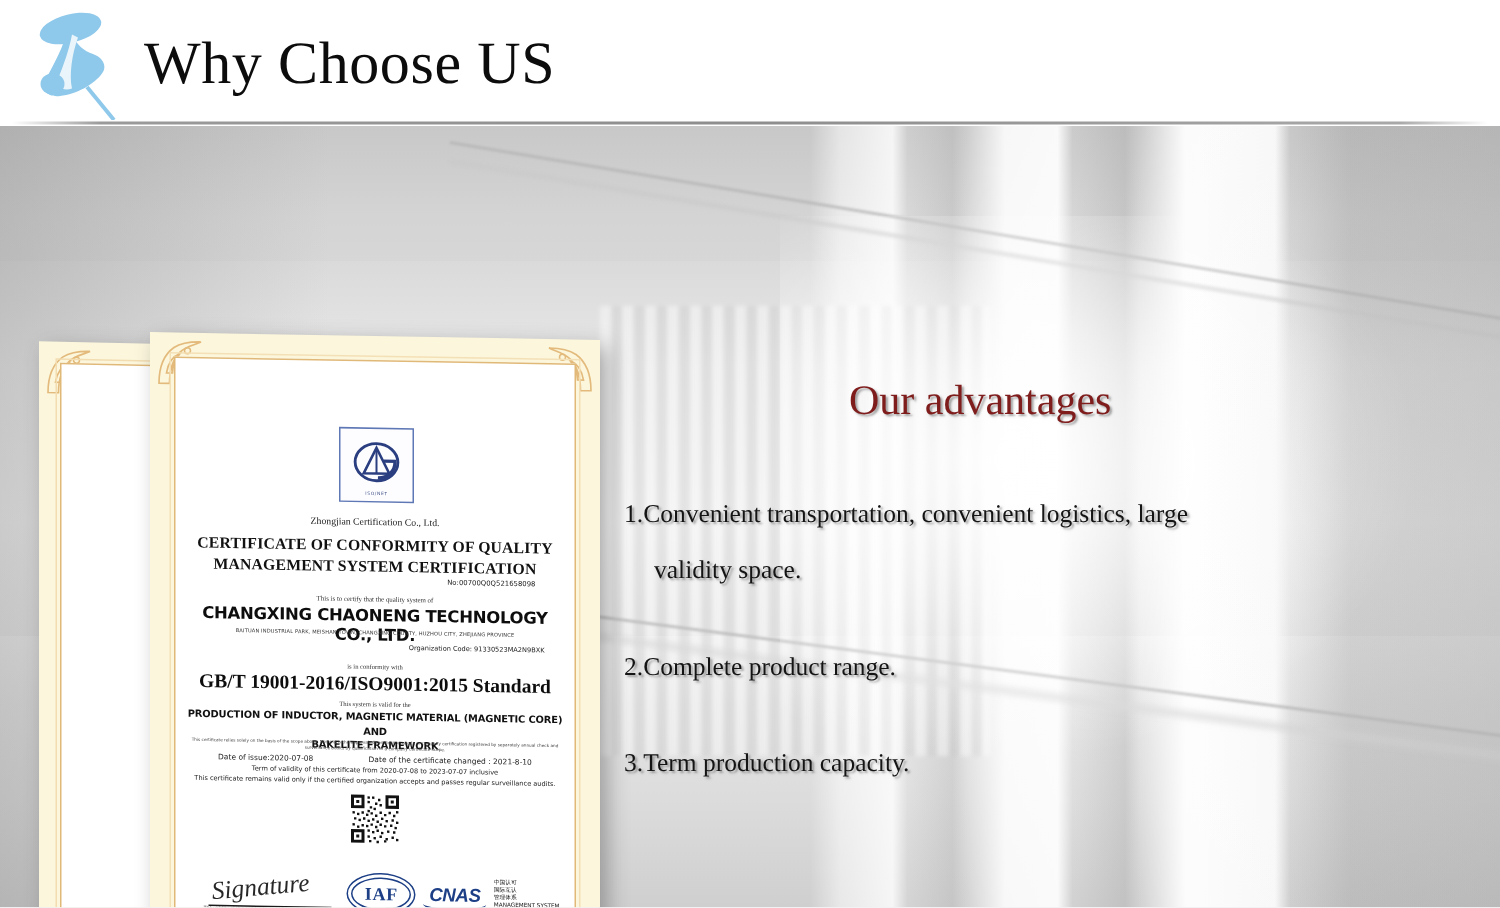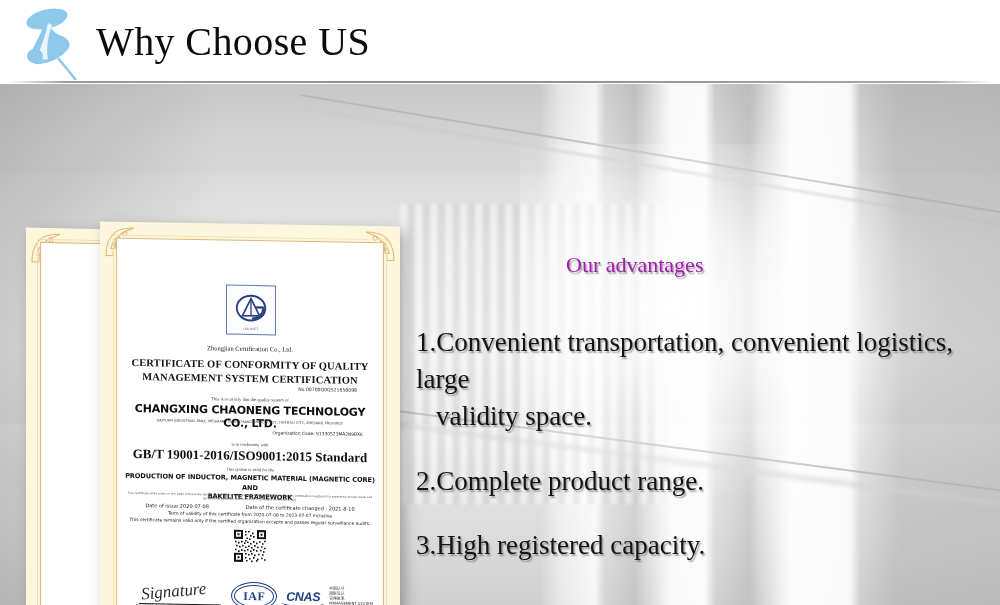--- a/index.html
+++ b/index.html
@@ -419,33 +419,33 @@
     text-align: center;
     font-family: "DejaVu Sans", sans-serif;
     font-size: 2.9px; color: #444; line-height: 4px;
   }
 
   
   .adv-heading {
     position: absolute;
     left: 566px; top: 168px;
     font-family: "Liberation Serif", serif;
-    font-size: 22px;
-    color: #a21caf;
+    font-size: 28px;
+    color: #7f1d1d;
     text-shadow: 1.5px 1.5px 1.5px rgba(90,90,90,.55);
     white-space: nowrap;
   }
   .adv-list {
     position: absolute;
     left: 416px; top: 240px;
     width: 572px;
   }
   .adv-item {
     font-family: "Liberation Serif", serif;
-    font-size: 27px;
+    font-size: 17px;
     color: #141414;
     text-shadow: 1.5px 1.5px 1.5px rgba(90,90,90,.55);
     line-height: 37px;
   }
   .adv-item.i1 { margin-bottom: 28px; }
   .adv-item.i2 { margin-bottom: 27px; margin-top: 28px; }
   .adv-item.i3 { margin-bottom: 27px; }
   .adv-item .cont { display: block; padding-left: 20px; }
 </style>
 </head>
@@ -666,18 +666,18 @@
 
     <div class="adv-list">
       <div class="adv-item i1">
         <span>1.</span><span>Convenient transportation, convenient logistics, large</span>
         <span class="cont">validity space.</span>
       </div>
       <div class="adv-item i2">
         <span>2.</span><span>Complete product range.</span>
       </div>
       <div class="adv-item i3">
-        <span>3.</span><span>High registered capacity.</span>
+        <span>3.</span><span>Term production capacity.</span>
       </div>
     </div>
 
   </div>
 </div>
 
 </body></html>

